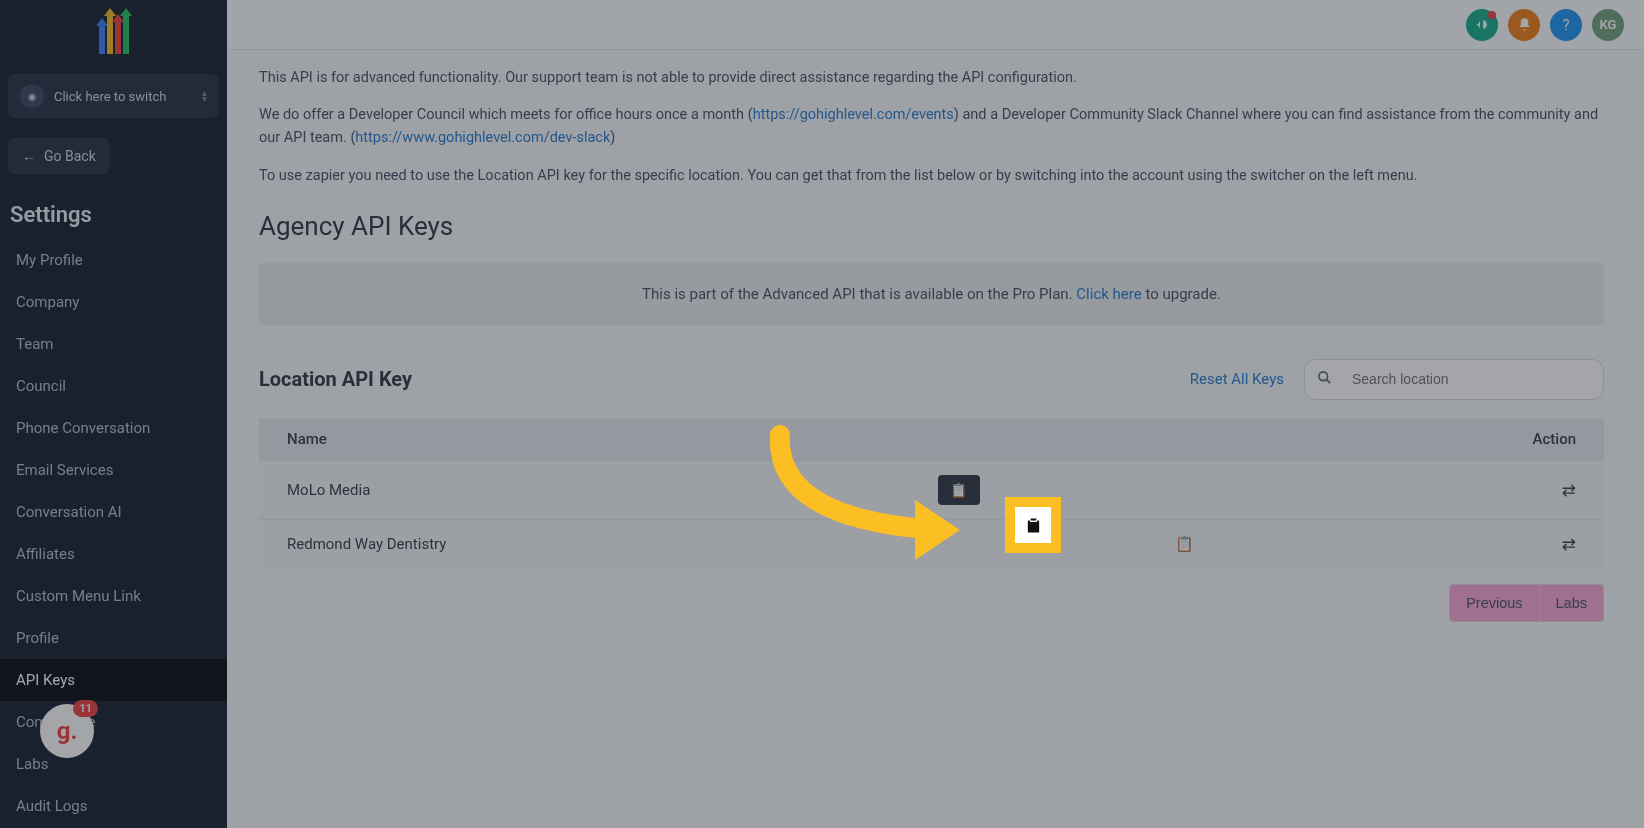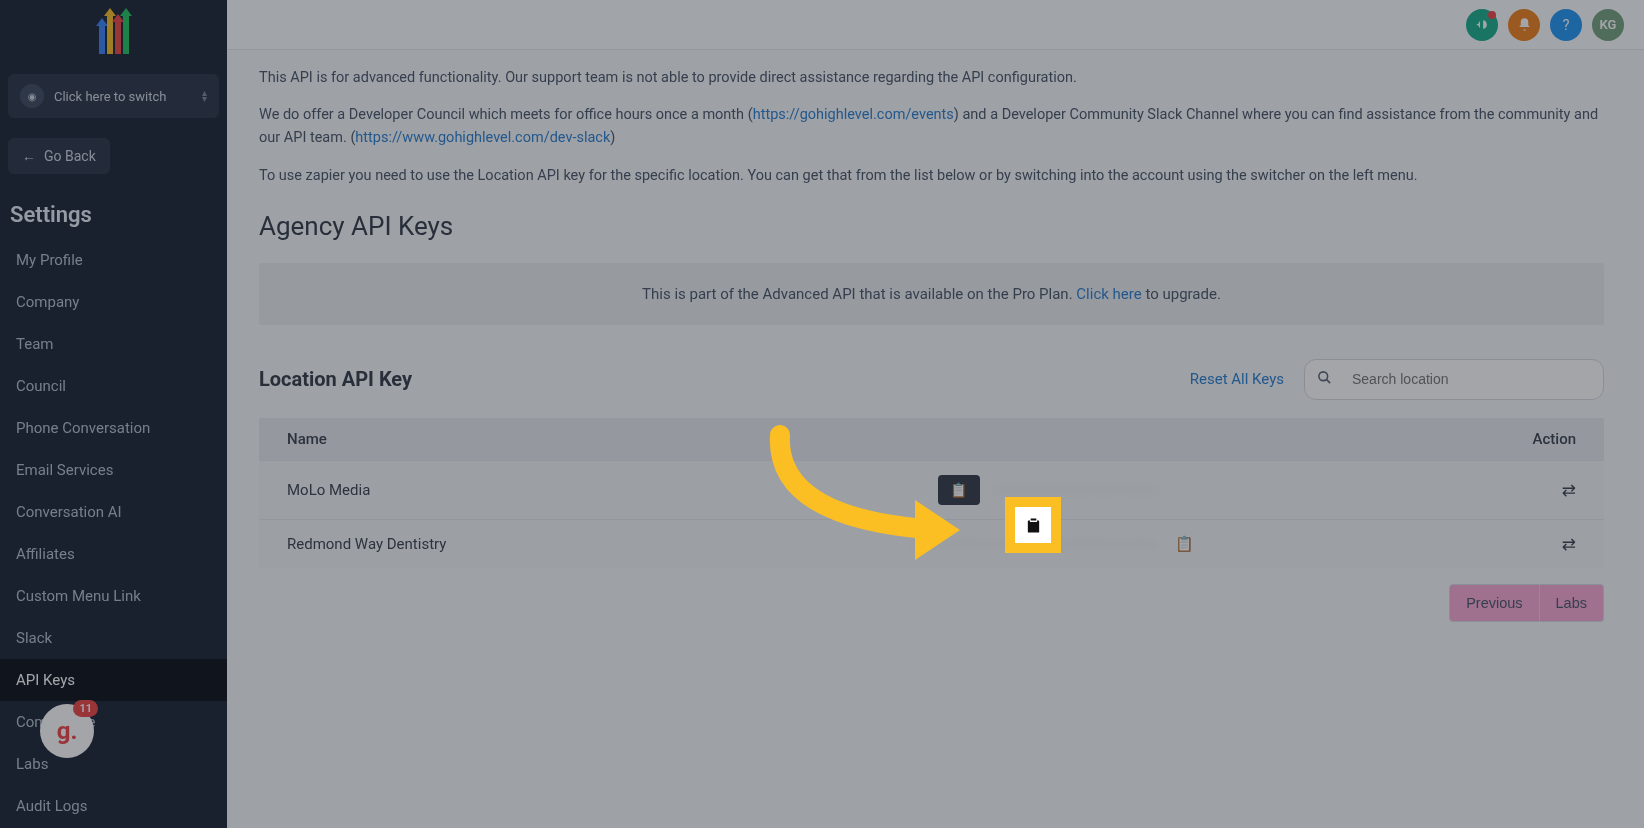--- a/index.html
+++ b/index.html
@@ -317,21 +317,21 @@
   <div class="nav">
     <div class="nav-item">My Profile</div>
     <div class="nav-item">Company</div>
     <div class="nav-item">Team</div>
     <div class="nav-item">Council</div>
     <div class="nav-item">Phone Conversation</div>
     <div class="nav-item">Email Services</div>
     <div class="nav-item">Conversation AI</div>
     <div class="nav-item">Affiliates</div>
     <div class="nav-item">Custom Menu Link</div>
-    <div class="nav-item">Slack</div>
+    <div class="nav-item">Profile</div>
     <div class="nav-item active">API Keys</div>
     <div class="nav-item">Compliance</div>
     <div class="nav-item">Labs</div>
     <div class="nav-item">Audit Logs</div>
   </div>
   <div class="badge-avatar" data-count="11">g<span style="color:#ef4444;">.</span></div>
 </div>
 
 <div class="main">
   <div class="topbar">

